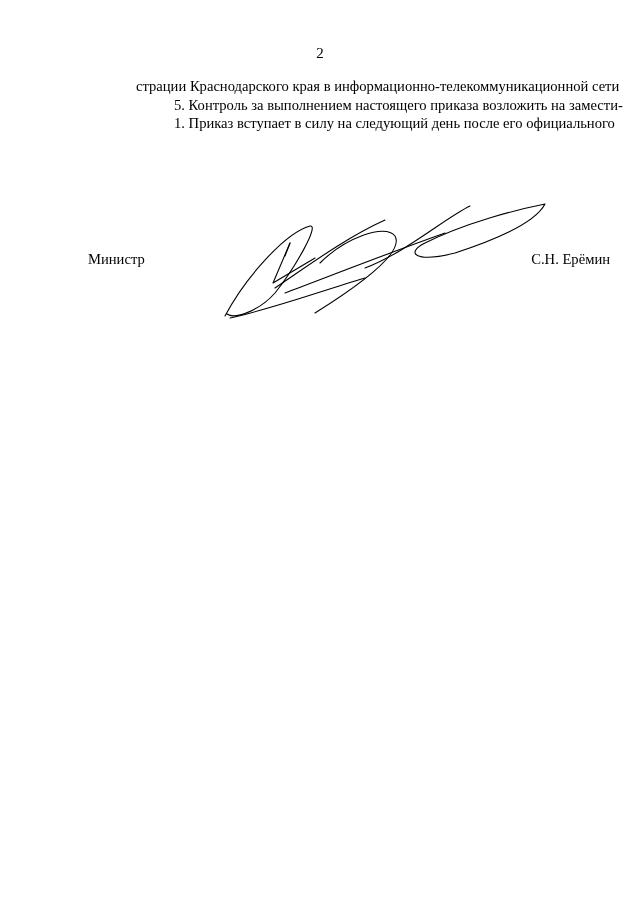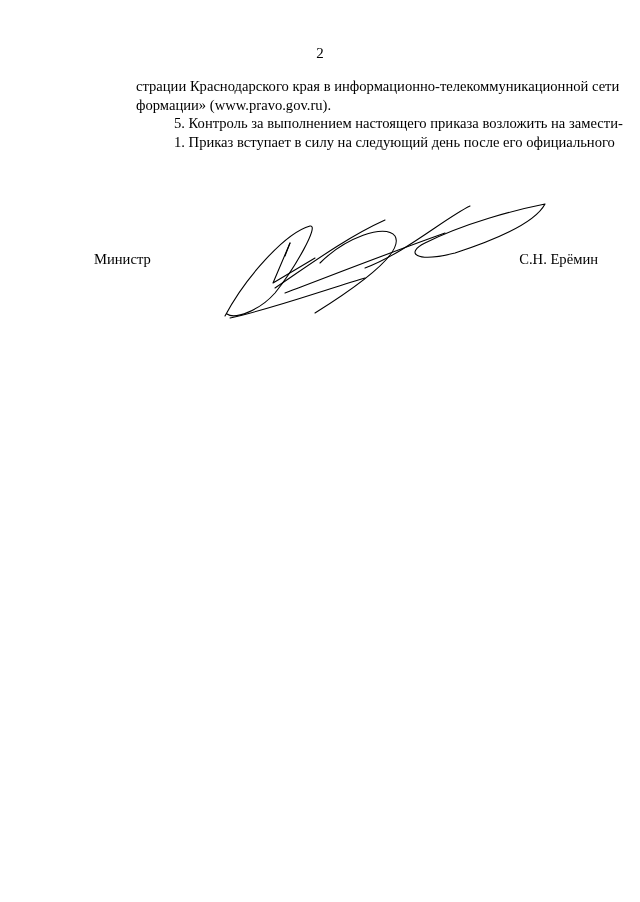--- a/index.html
+++ b/index.html
@@ -45,25 +45,24 @@
     }
     .line.indent {
       padding-left: 38px;
     }
     .sign-title {
       position: absolute;
       left: 88px;
       top: 250px;
       font-size: 14.6px;
       line-height: 18px;
-      margin-left: 6px;
     }
     .sign-name {
       position: absolute;
-      right: 42px;
+      right: 30px;
       top: 250px;
       font-size: 14.6px;
       line-height: 18px;
     }
     .signature {
       position: absolute;
       left: 215px;
       top: 198px;
       width: 340px;
       height: 125px;
@@ -72,21 +71,20 @@
 </head>
 <body>
 
 <div>
 
   <div class="page-number">2</div>
 
   <div class="body-text">
 
     <span class="line">страции Краснодарского края в информационно-телекоммуникационной сети</span>
-    <span class="line last">формации» (www.pravo.gov.ru).</span>
 
     <span class="line indent">5. Контроль за выполнением настоящего приказа возложить на замести-</span>
 
     <span class="line indent">1. Приказ вступает в силу на следующий день после его официального</span>
   </div>
 
   <div class="sign-title">Министр</div>
 
   <svg class="signature" viewBox="0 0 340 125" fill="none" stroke="#000" stroke-width="1.1" stroke-linecap="round" stroke-linejoin="round">
 

